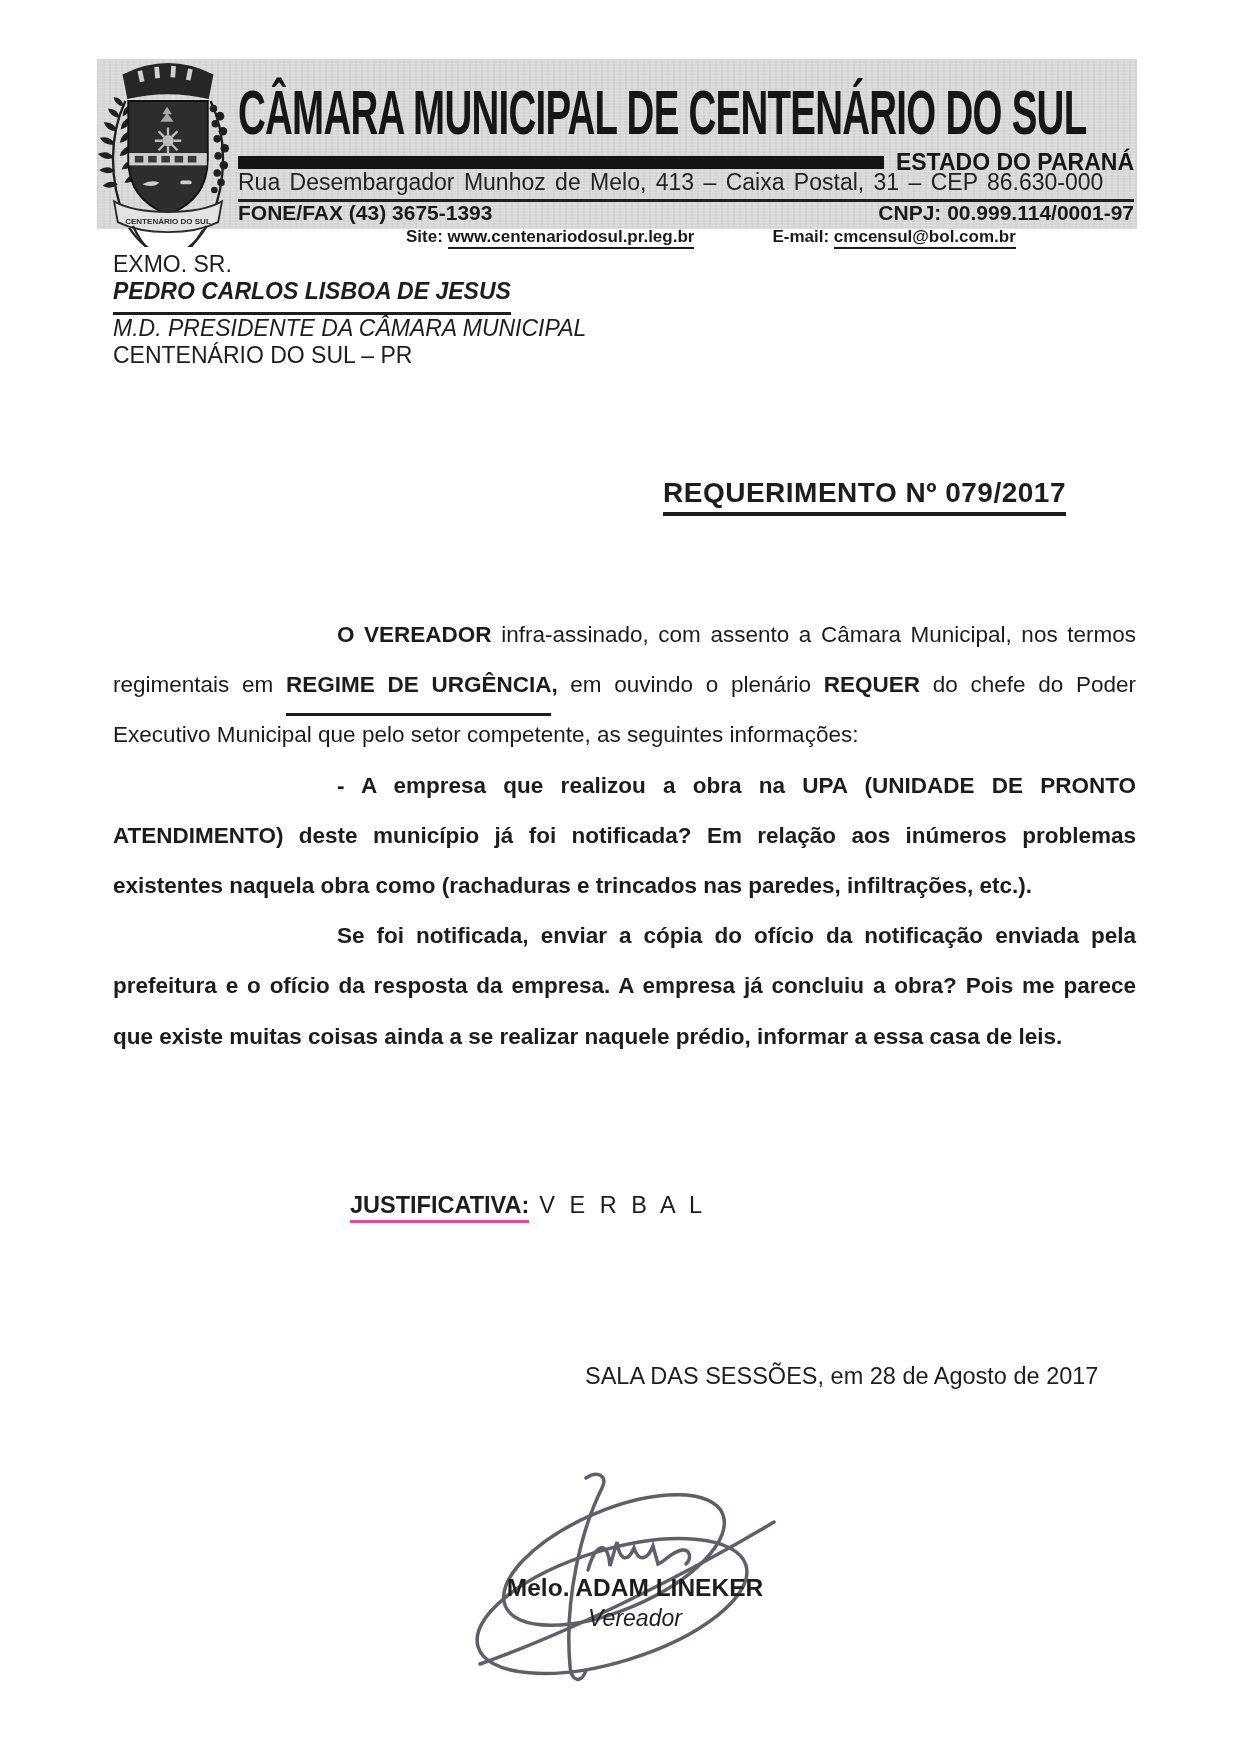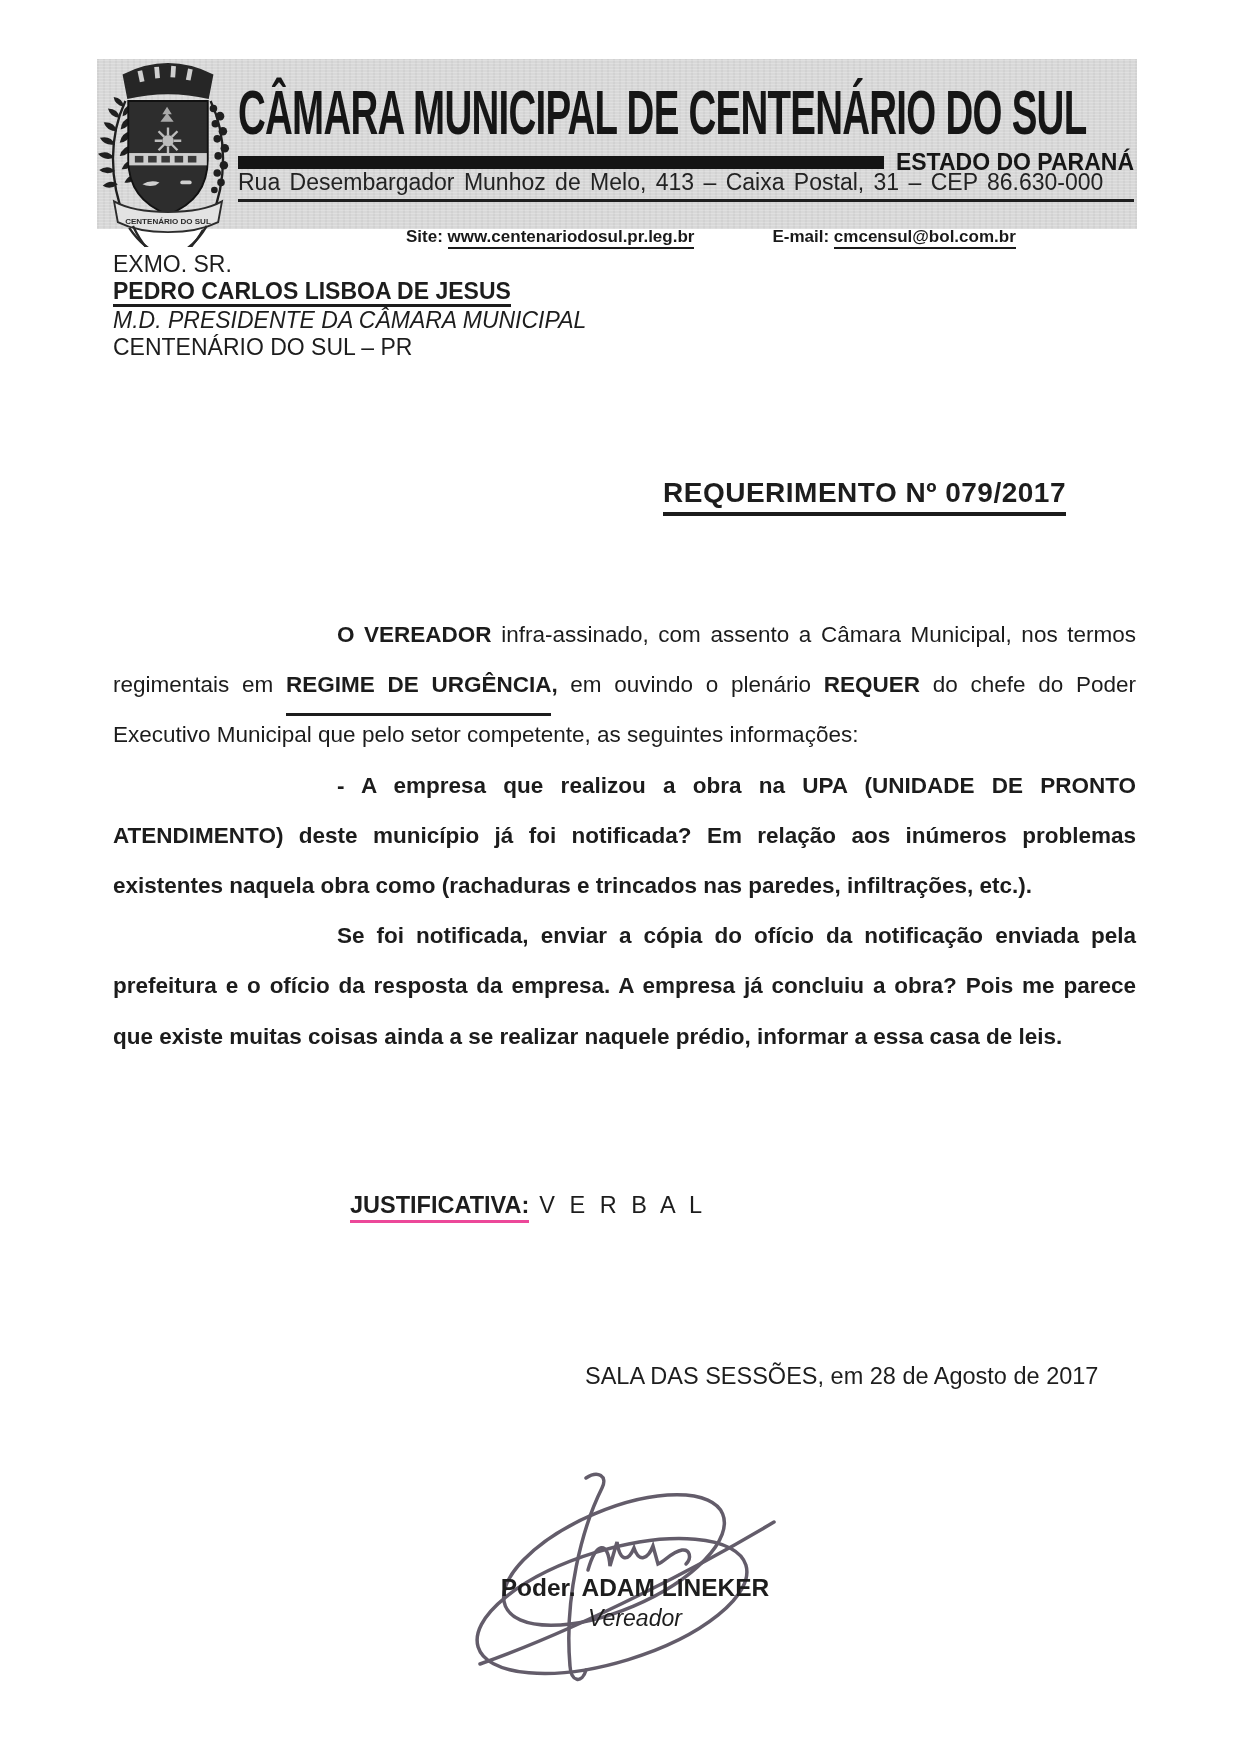--- a/index.html
+++ b/index.html
@@ -46,21 +46,21 @@
   .site-row{
     position:absolute; left:141px; top:168px; width:896px;
     display:flex; gap:78px; padding-left:168px;
     font-weight:bold; font-size:17px; color:#1a1a1a; white-space:nowrap;
   }
   .u2{ border-bottom:2px solid #1a1a1a; padding-bottom:1px; }
 
   
   .addressee{ position:absolute; left:113px; top:251px; font-size:23px; line-height:26.5px; }
   .addressee .l1{ }
-  .addressee .l2{ font-weight:bold; border-bottom:3px solid #1d1d1d; display:inline-block; padding-bottom:0px; }
+  .addressee .l2{ font-style:italic; font-weight:bold; border-bottom:3px solid #1d1d1d; display:inline-block; padding-bottom:8px; }
   .addressee .l3{ font-style:italic; }
   .addressee .l4{ font-style:normal; }
 
   
   .doc-title{
     position:absolute; left:663px; top:477px;
     font-size:28px; font-weight:bold; letter-spacing:.5px;
     border-bottom:4px solid #1c1c1c; padding-bottom:3px; white-space:nowrap;
   }
 
@@ -169,20 +169,24 @@
 
     <div class="org-name">CÂMARA MUNICIPAL DE CENTENÁRIO DO SUL</div>
 
     <div class="bar-row">
       <div class="bar"></div>
       <div class="state">ESTADO DO PARANÁ</div>
     </div>
 
     <div class="address-line">Rua Desembargador Munhoz de Melo, 413  –  Caixa Postal, 31 – CEP  86.630-000</div>
 
+    <div class="phone-row">
+      <span>FONE/FAX (43) 3675-1393</span>
+      <span>CNPJ: 00.999.114/0001-97</span>
+    </div>
 
     <div class="site-row">
       <span>
         <span>Site:</span>
         <span class="u2">www.centenariodosul.pr.leg.br</span>
       </span>
       <span>
         <span>E-mail:</span>
         <span class="u2">cmcensul@bol.com.br</span>
       </span>
@@ -214,17 +218,17 @@
     <g fill="none" stroke="var(--sig,#564f5e)" stroke-width="3.5" stroke-linecap="round" opacity="0.92">
       <ellipse cx="152" cy="92" rx="118" ry="50" transform="rotate(-23 152 92)"></ellipse>
       <ellipse cx="150" cy="138" rx="140" ry="56" transform="rotate(-17 150 138)"></ellipse>
       <path d="M124,10 C136,2 146,8 140,20 C120,60 102,130 108,198 C109,214 120,216 124,202"></path>
       <path d="M126,102 C134,74 146,72 148,98 L155,74 C158,94 166,94 172,80 C177,95 186,91 191,78 L196,96 C204,92 210,84 220,82 C228,81 230,90 224,96"></path>
       <path d="M18,196 C120,160 242,96 312,54"></path>
     </g>
   </svg>
 
   <div class="signer">
-    <div class="signer-name">Poder. ADAM LINEKER</div>
+    <div class="signer-name">Melo. ADAM LINEKER</div>
     <div class="signer-role">Vereador</div>
   </div>
 
 </div>
 
 </body></html>

